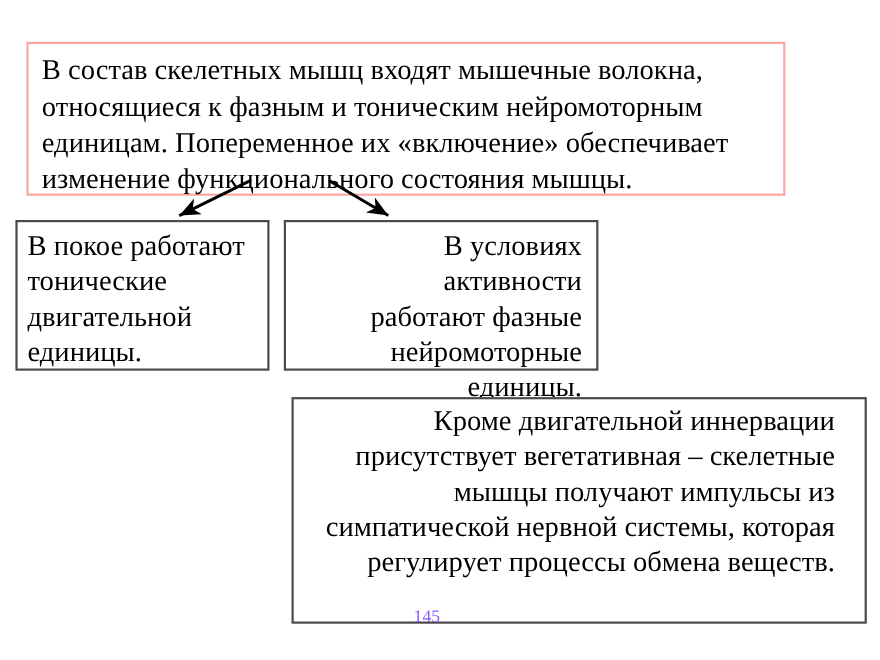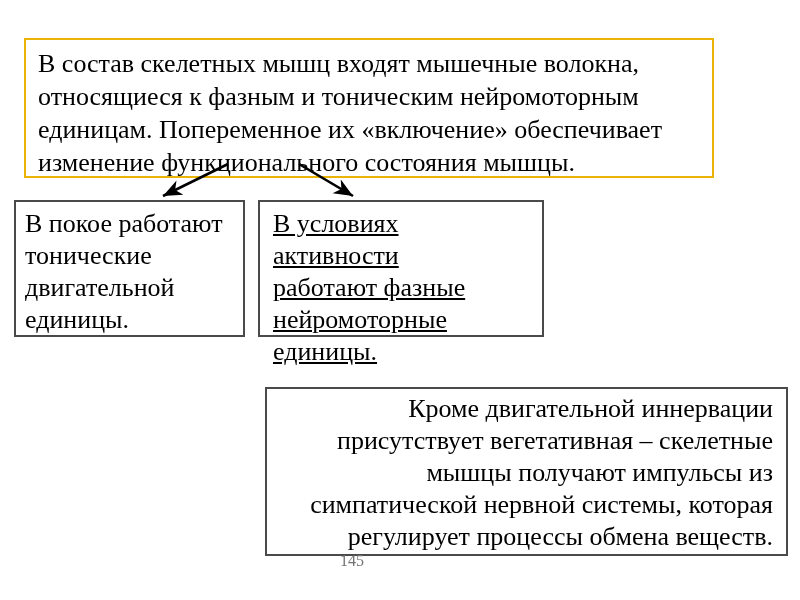--- a/index.html
+++ b/index.html
@@ -22,21 +22,21 @@
     box-sizing: border-box;
   }
   .box p {
     margin: 0;
     white-space: pre-line;
     color: #000000;
   }
   .box-intro {
     left: 24px; top: 38px;
     width: 690px; height: 140px;
-    border: 2px solid #eab308;
+    border: 2px solid #fca5a5;
     padding: 7px 12px;
     font-family: Liberation Serif, serif;
   }
   .box-intro p {
     font-size: 26px;
     line-height: 33px;
     text-align: left;
   }
   .box-rest {
     left: 14px; top: 200px;
@@ -51,46 +51,47 @@
   }
   .box-activity {
     left: 258px; top: 200px;
     width: 286px; height: 137px;
     border: 2px solid #4a4a4a;
     padding: 6px 13px;
   }
   .box-activity p {
     font-size: 26px;
     line-height: 32px;
-    text-decoration: underline;
+    text-align: right;
   }
   .box-innervation {
-    left: 265px; top: 387px;
-    width: 523px; height: 169px;
+    left: 265px; top: 361px;
+    width: 523px; height: 206px;
     border: 2px solid #4a4a4a;
-    padding: 4px 13px;
+    padding: 4px 27px;
   }
   .box-innervation p {
     font-size: 26px;
     line-height: 32px;
     text-align: right;
   }
   .connectors {
     position: absolute;
     left: 0; top: 0;
     width: 800px; height: 600px;
     pointer-events: none;
   }
   .page-number {
     position: absolute;
     left: 340px; top: 552px;
     width: 96px;
+    text-align: center;
     font-size: 16px;
     line-height: 18px;
-    color: #737373;
+    color: #8b5cf6;
   }
 </style>
 </head>
 <body>
 
 <div class="slide">
 
   <div class="box box-intro">
     <p>В состав скелетных мышц входят мышечные волокна,
 относящиеся к фазным и тоническим нейромоторным

